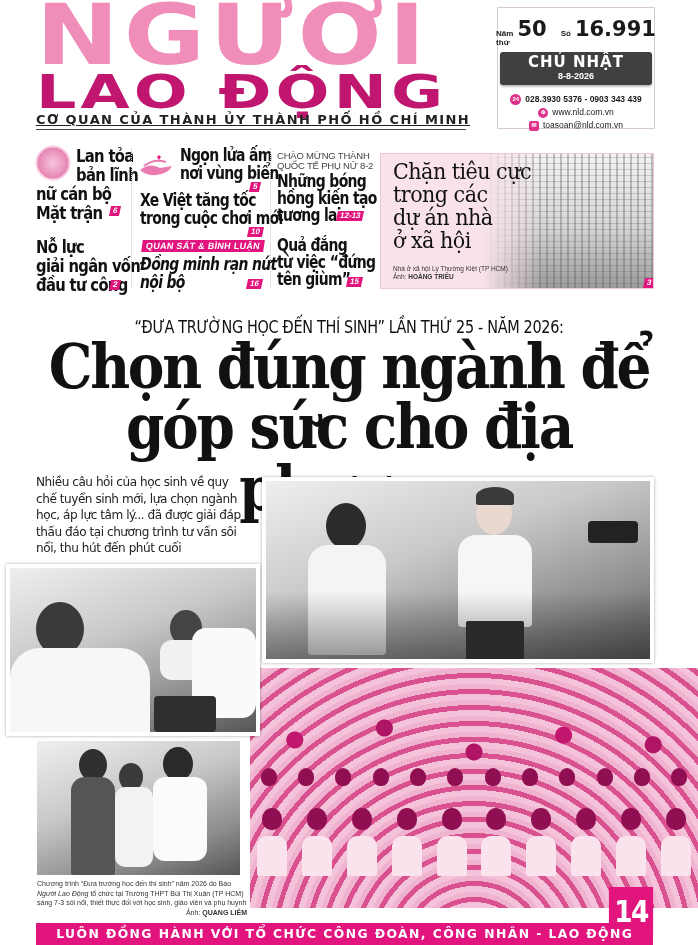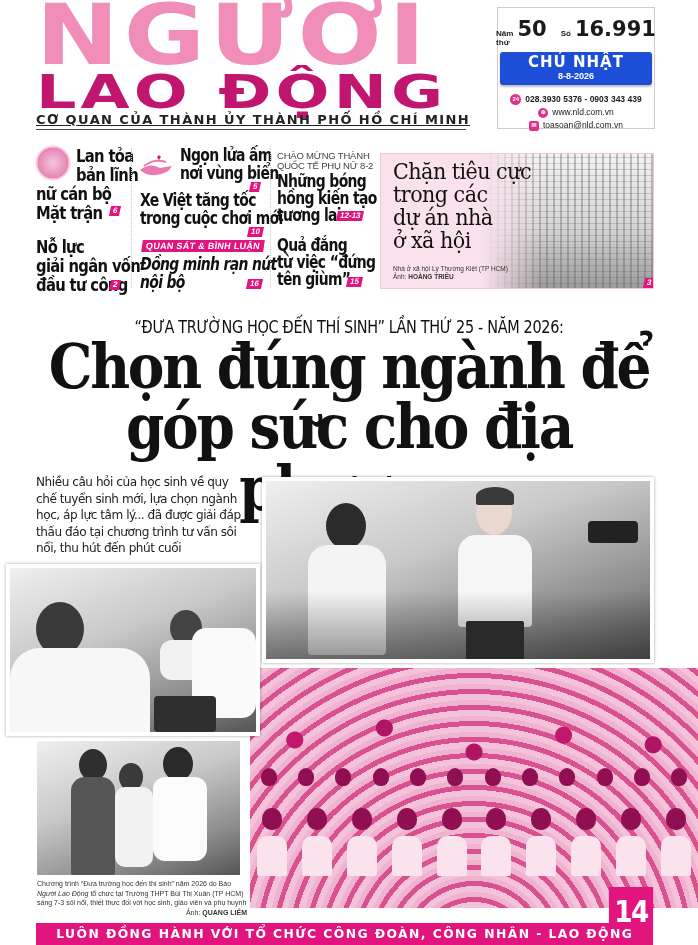--- a/index.html
+++ b/index.html
@@ -28,21 +28,21 @@
 
   .issue-box {
     position: absolute; left: 497px; top: 7px; width: 158px; height: 122px;
     border: 1px solid #d9c9d1; background: #fff;
   }
   .issue-top { display: flex; align-items: baseline; justify-content: center; gap: 4px; margin-top: 9px; font-weight: bold; }
   .issue-small { font-size: 8px; }
   .issue-big { font-size: 21px; font-family: "DejaVu Sans", sans-serif; }
   .issue-dot { width: 7px; height: 7px; border-radius: 50%; background: #e2147e; display: inline-block; margin: 0 3px; transform: translateY(-2px); }
   .day-banner {
-    margin: 5px 2px 0 2px; height: 33px; background: #1d4ed8; border-radius: 3px;
+    margin: 5px 2px 0 2px; height: 33px; background: #404040; border-radius: 3px;
     color: #fff; text-align: center; box-shadow: 0 2px 2px rgba(0,0,0,0.25);
   }
   .day-name { font-family: "DejaVu Sans", sans-serif; font-weight: bold; font-size: 15px; letter-spacing: 1px; line-height: 18px; padding-top: 1px; }
   .day-date { font-weight: bold; font-size: 9px; line-height: 11px; }
   .contact { margin-top: 8px; font-size: 8.5px; line-height: 13px; }
   .contact-row { display: flex; align-items: center; justify-content: center; gap: 4px; }
   .contact-row.phone { font-weight: bold; }
   .ic { display: inline-flex; align-items: center; justify-content: center; color: #fff; background: #e0318a; border-radius: 50%; font-size: 6px; font-weight: bold; }
 
   

